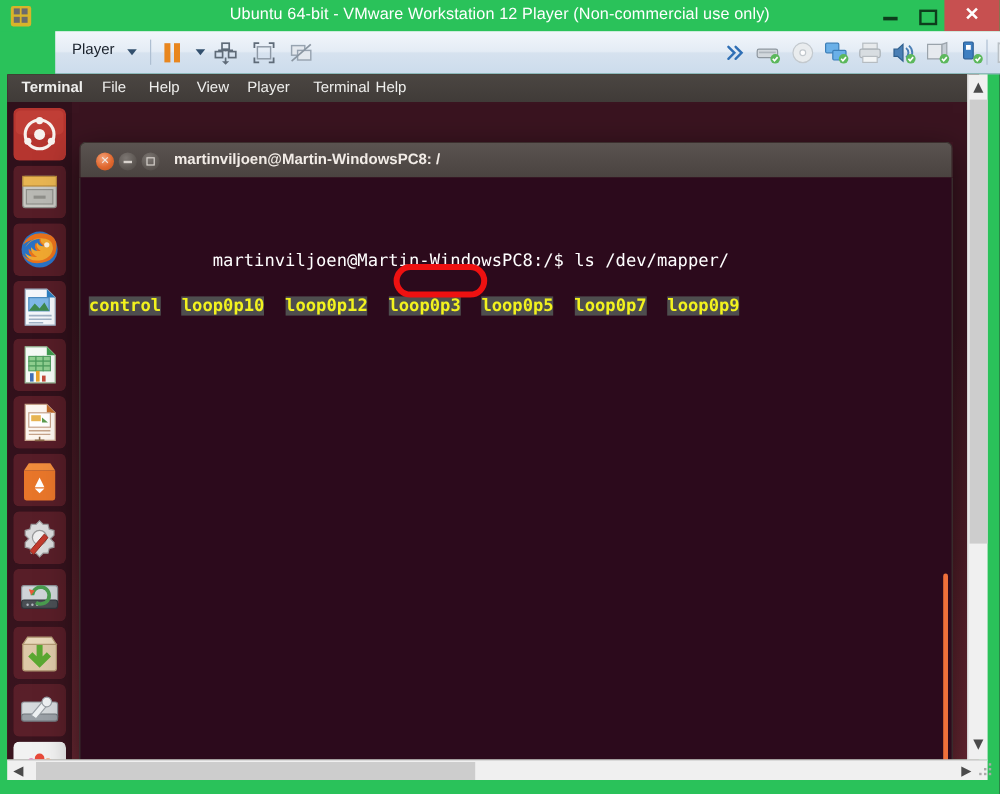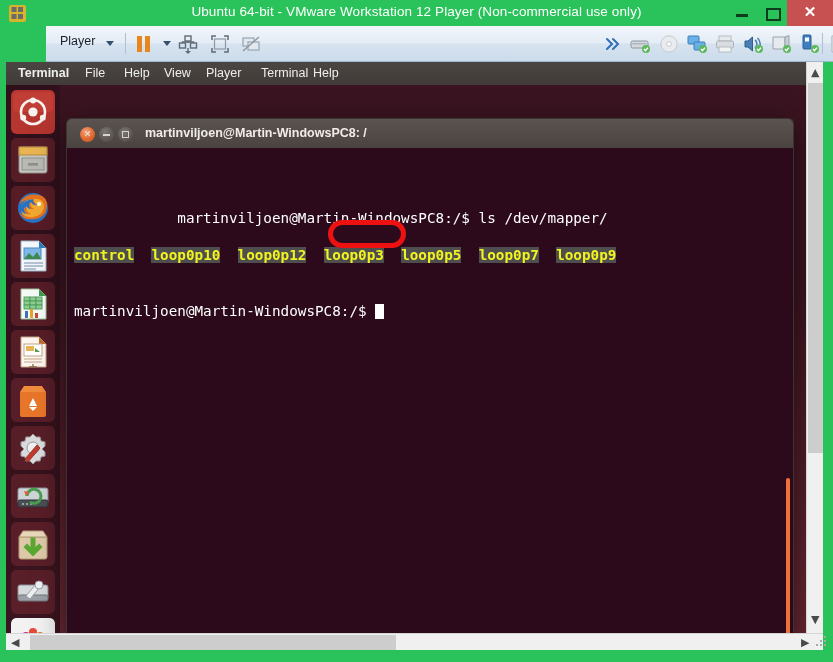--- a/index.html
+++ b/index.html
@@ -695,21 +695,20 @@
         </div>
         <div id="terminal-title-text">martinviljoen@Martin-WindowsPC8: /</div>
       </div>
 
       <div id="terminal-body">
         <div id="terminal-text">
           <div class="tline">
             <span class="t-white">martinviljoen@Martin-WindowsPC8:/$ ls /dev/mapper/</span>
           </div>
           <div class="tline"><span class="t-dev">control</span><span class="t-gap">..</span><span class="t-dev">loop0p10</span><span class="t-gap">..</span><span class="t-dev">loop0p12</span><span class="t-gap">..</span><span class="t-dev">loop0p3</span><span class="t-gap">..</span><span class="t-dev">loop0p5</span><span class="t-gap">..</span><span class="t-dev">loop0p7</span><span class="t-gap">..</span><span class="t-dev">loop0p9</span></div>
-          <div class="tline"><span class="t-white">martinviljoen@Martin-WindowsPC8:/$ </span><span id="terminal-cursor"></span></div>
         </div>
         <div id="term-overlay-scroll"></div>
       </div>
     </div>
 
     <div id="red-annotation"></div>
   </div>
 
   <div id="vm-vscroll">
     <div class="scroll-arrow" id="vm-scroll-up">▲</div>

